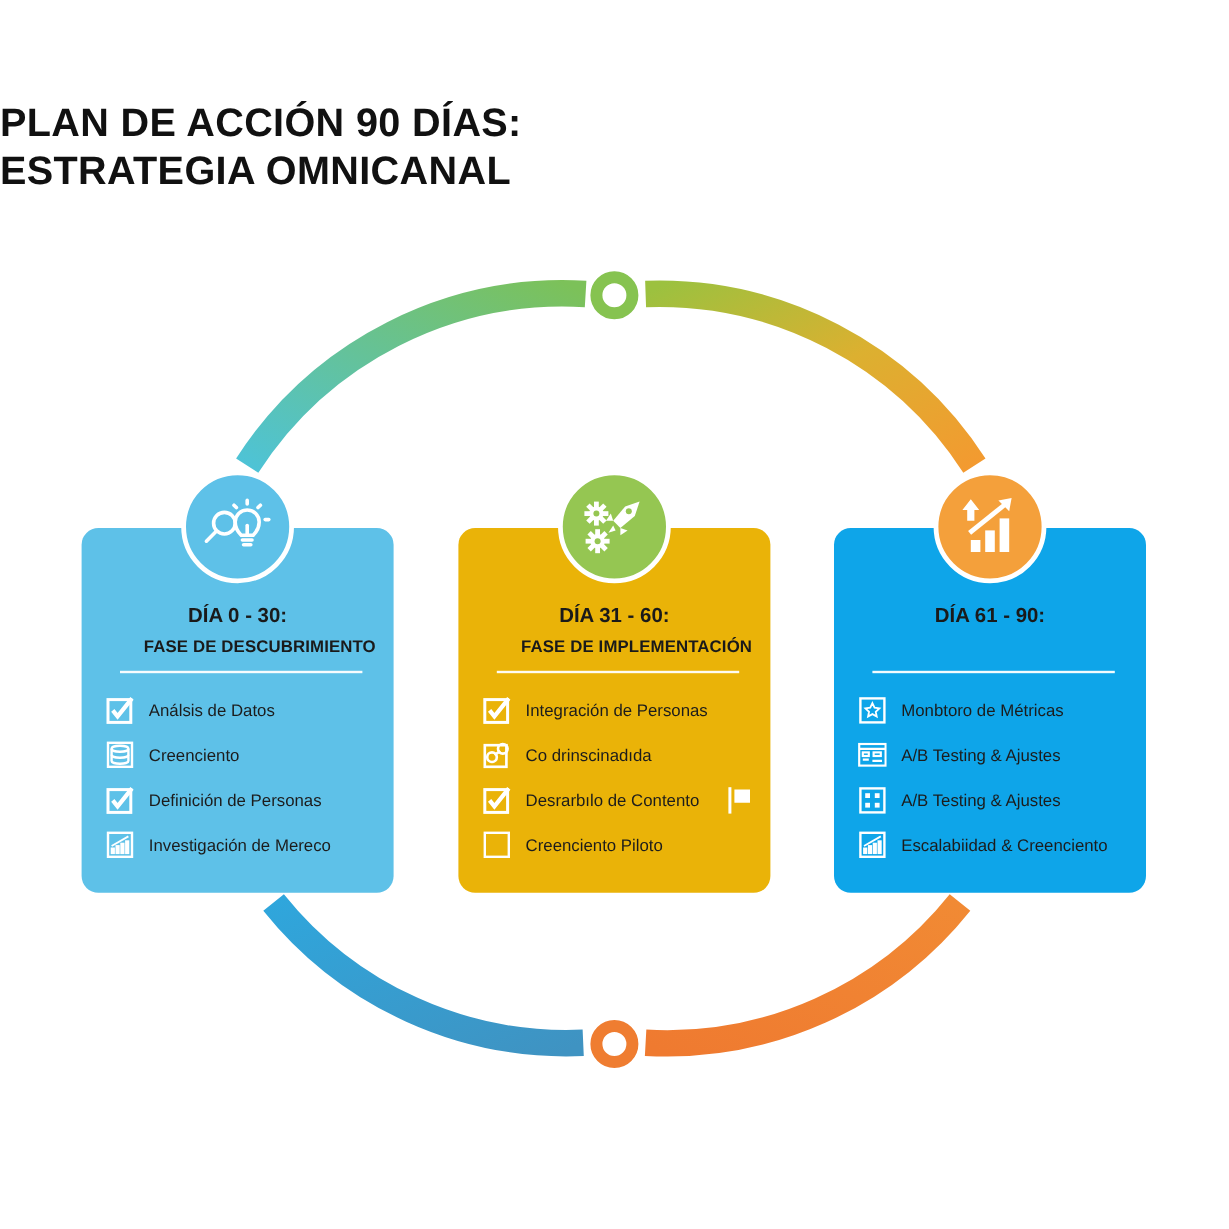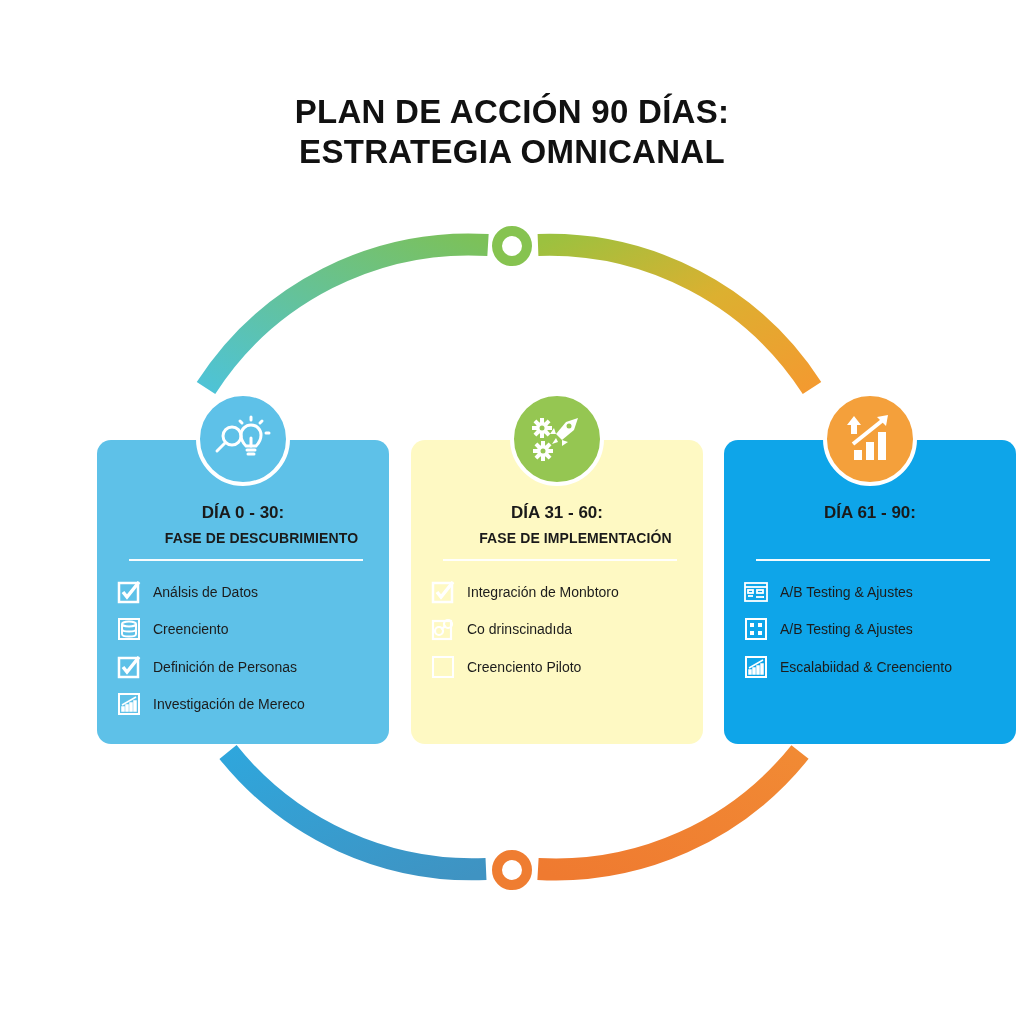--- a/index.html
+++ b/index.html
@@ -1,33 +1,33 @@
 <!DOCTYPE html>
 <html><head>
   <meta charset="utf-8">
   <style>
     * { box-sizing: border-box; margin: 0; padding: 0; }
     html, body { width: 1024px; height: 1024px; background: #ffffff; overflow: hidden; }
     body { position: relative; font-family: "Liberation Sans", "DejaVu Sans", sans-serif; color: #1a1a1a; }
 
     .title {
-      position: absolute; left: 0; top: 92px; width: 1024px;
-      text-align: center; font-weight: 700; font-size: 33px; line-height: 40px;
+      position: absolute; left: 0; top: 82px; width: 1024px;
+      text-align: left; font-weight: 700; font-size: 33px; line-height: 40px;
       letter-spacing: 0.3px; color: #111;
     }
     .title span { display: block; }
 
     .ring-svg { position: absolute; left: 0; top: 0; width: 1024px; height: 1024px; }
 
     .card {
-      position: absolute; top: 440px; width: 292px; height: 304px;
-      border-radius: 14px; color: #1a1a1a; margin-left: 29px;
+      position: absolute; top: 440px; width: 260px; height: 304px;
+      border-radius: 14px; color: #1a1a1a;
     }
     .card.c1 { left: 68px;  background: #5ec1e8; }
-    .card.c2 { left: 382px; background: #fef9c3; }
+    .card.c2 { left: 382px; background: #eab308; }
     .card.c3 { left: 695px; background: #0ea5e9; }
 
     .icon-circle {
       position: absolute; top: -48px; left: 50%; margin-left: -47px;
       width: 94px; height: 94px; border-radius: 50%;
       border: 4px solid #ffffff;
       display: flex; align-items: center; justify-content: center;
     }
     .c1 .icon-circle { background: #5ec1e8; }
     .c2 .icon-circle { background: #95c652; }
@@ -187,32 +187,47 @@
   </div>
   <div class="divider"></div>
   <ul class="items">
     <li class="item">
       <span class="item-icon">
         <svg width="24" height="24" viewBox="0 0 24 24" fill="none" stroke="#fff" stroke-width="2.5">
             <rect x="2" y="3" width="19" height="19"></rect>
             <path d="M6 12 l4 5 L22 2" stroke-width="3.5"></path>
           </svg>
       </span>
-      <span class="item-label">Integración de Monbtoro</span>
+      <span class="item-label">Integración de Personas</span>
     </li>
     <li class="item">
       <span class="item-icon">
         <svg width="24" height="24" viewBox="0 0 24 24" fill="none" stroke="#fff" stroke-width="2.2">
             <rect x="2" y="4" width="18" height="18"></rect>
             <circle cx="8" cy="14" r="4"></circle>
             <circle cx="17" cy="7" r="4"></circle>
             <line x1="10" y1="12" x2="15" y2="9"></line>
           </svg>
       </span>
       <span class="item-label">Co drinscinadıda</span>
+    </li>
+    <li class="item">
+      <span class="item-icon">
+        <svg width="24" height="24" viewBox="0 0 24 24" fill="none" stroke="#fff" stroke-width="2.5">
+            <rect x="2" y="3" width="19" height="19"></rect>
+            <path d="M6 12 l4 5 L22 2" stroke-width="3.5"></path>
+          </svg>
+      </span>
+      <span class="item-label">Desrarbılo de Contento</span>
+      <span class="flag">
+        <svg width="22" height="24" viewBox="0 0 22 24" fill="#fff">
+            <rect x="2" y="1" width="2.5" height="22"></rect>
+            <path d="M7 3 H20 V14 H7 Z"></path>
+          </svg>
+      </span>
     </li>
     <li class="item">
       <span class="item-icon">
         <svg width="24" height="24" viewBox="0 0 24 24" fill="none" stroke="#fff" stroke-width="2">
             <rect x="2" y="2" width="20" height="20"></rect>
           </svg>
       </span>
       <span class="item-label">Creenciento Piloto</span>
     </li>
   </ul>
@@ -229,20 +244,29 @@
       <path d="M49 7 L38 9 L47 18 Z"></path>
     </svg>
   </div>
   <div class="card-head">
     <div class="card-day">DÍA 61 - 90:</div>
   </div>
   <div class="divider"></div>
   <ul class="items">
     <li class="item">
       <span class="item-icon">
+        <svg width="24" height="24" viewBox="0 0 24 24" fill="none" stroke="#fff" stroke-width="2">
+            <rect x="2" y="2" width="20" height="20"></rect>
+            <path d="M12 6 l1.8 3.8 4 .5 -3 2.8 .8 4 -3.6 -2 -3.6 2 .8 -4 -3 -2.8 4 -.5 z" stroke-width="1.5"></path>
+          </svg>
+      </span>
+      <span class="item-label">Monbtoro de Métricas</span>
+    </li>
+    <li class="item">
+      <span class="item-icon">
         <svg width="24" height="24" viewBox="0 0 24 24" fill="none" stroke="#fff" stroke-width="1.8">
             <rect x="1" y="3" width="22" height="18"></rect>
             <line x1="1" y1="7" x2="23" y2="7"></line>
             <rect x="4" y="10" width="5" height="3"></rect>
             <rect x="13" y="10" width="6" height="3"></rect>
             <line x1="4" y1="16" x2="9" y2="16"></line>
             <line x1="12" y1="17" x2="20" y2="17"></line>
           </svg>
       </span>
       <span class="item-label">A/B Testing &amp; Ajustes</span>

